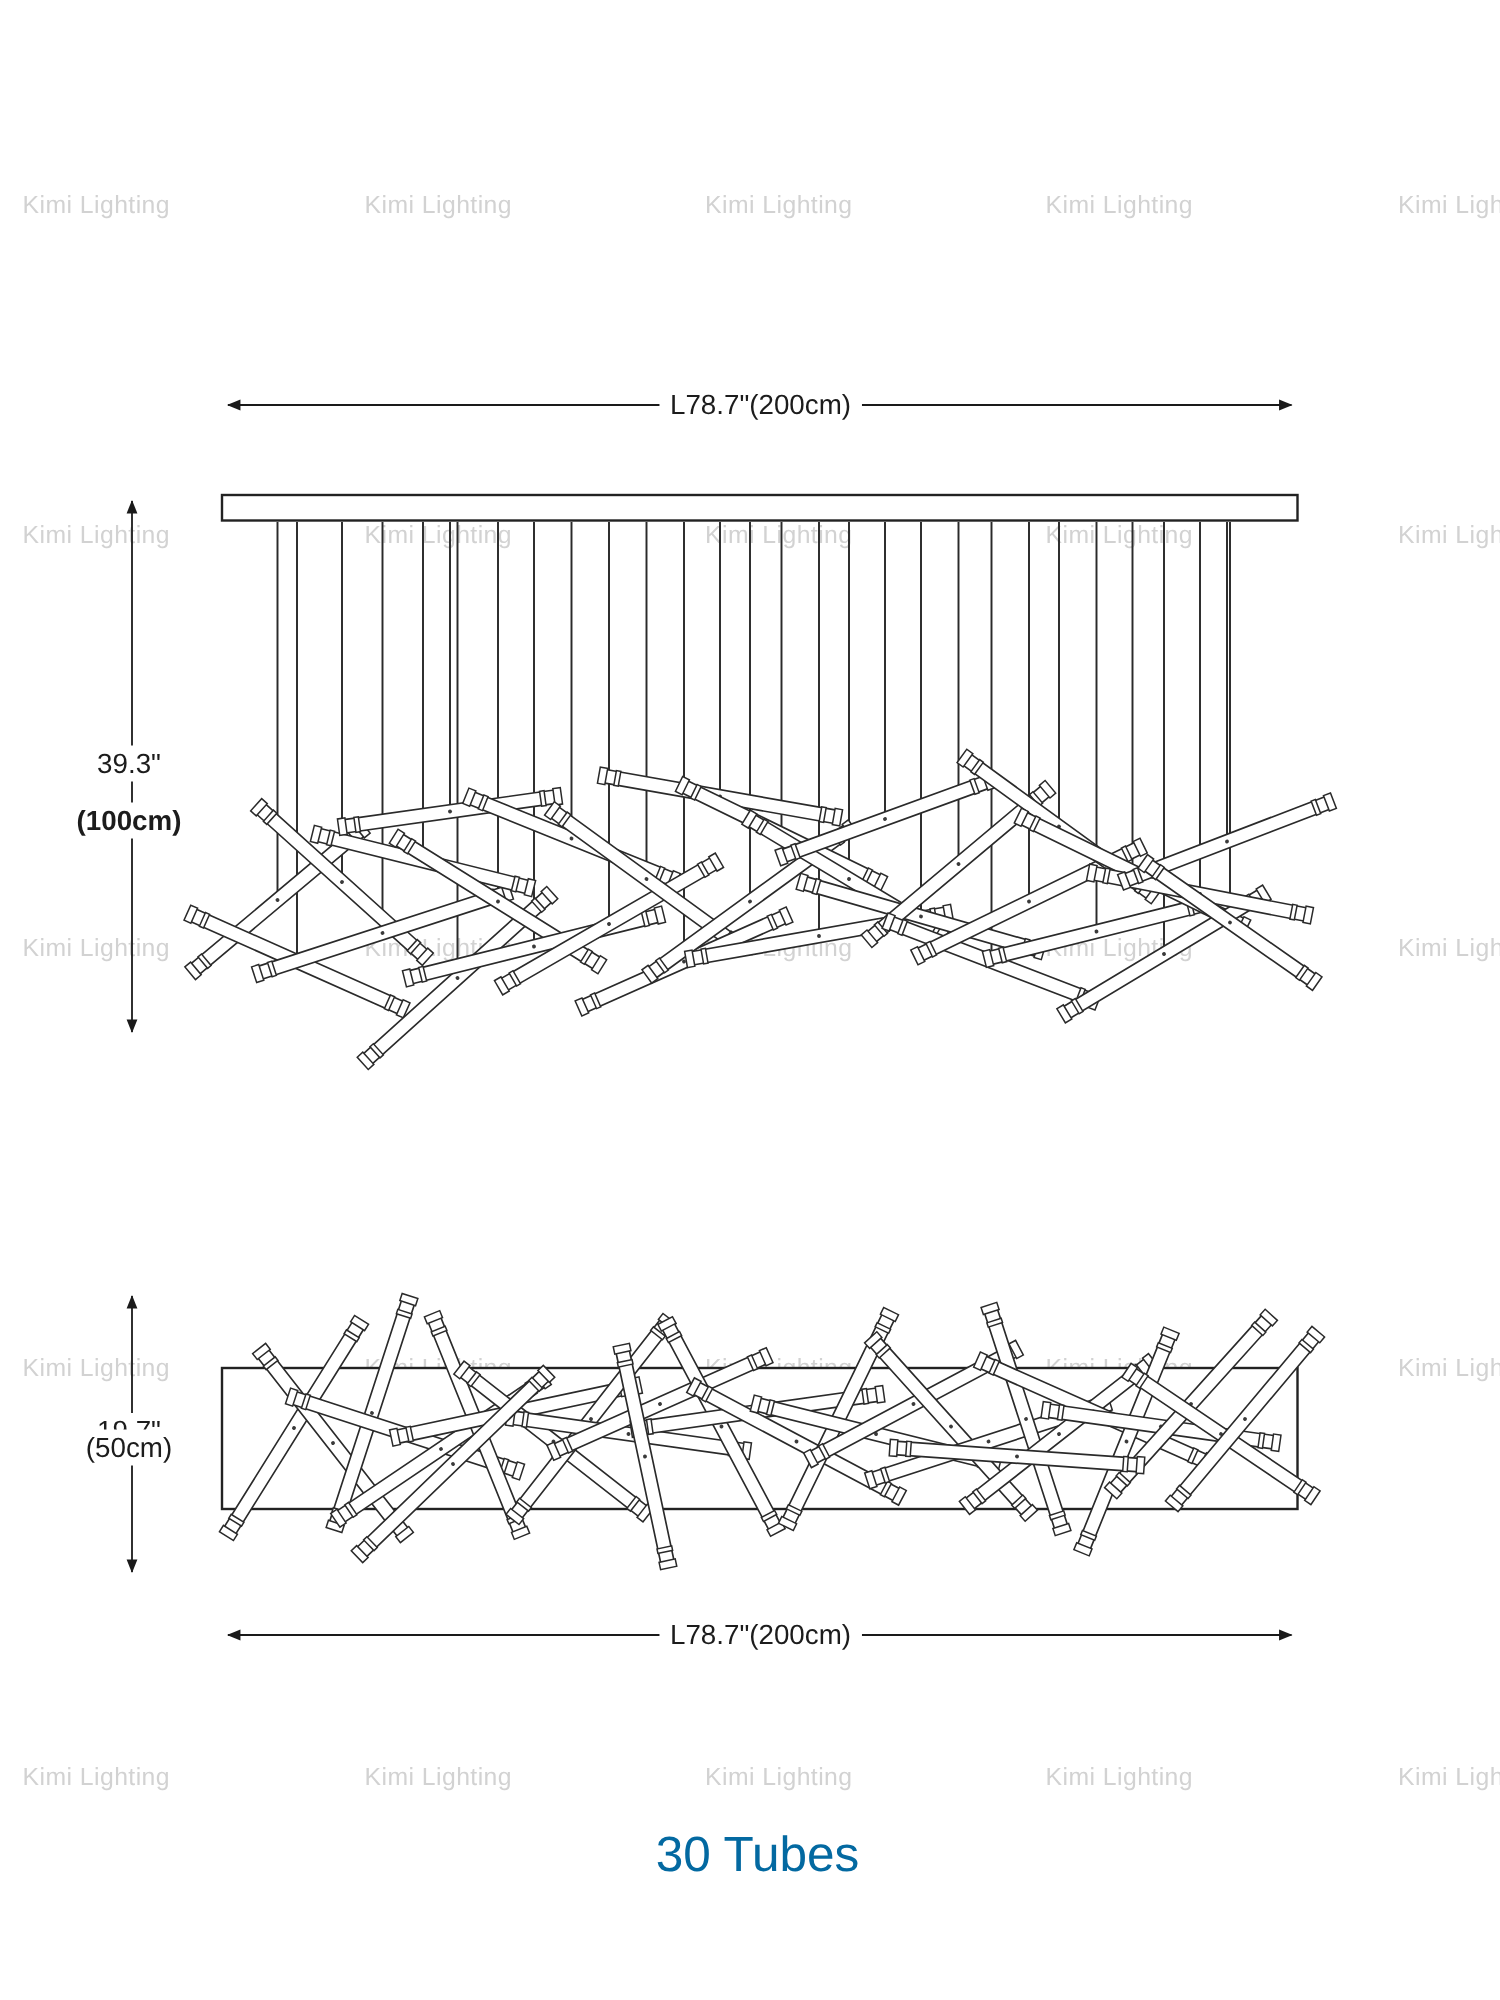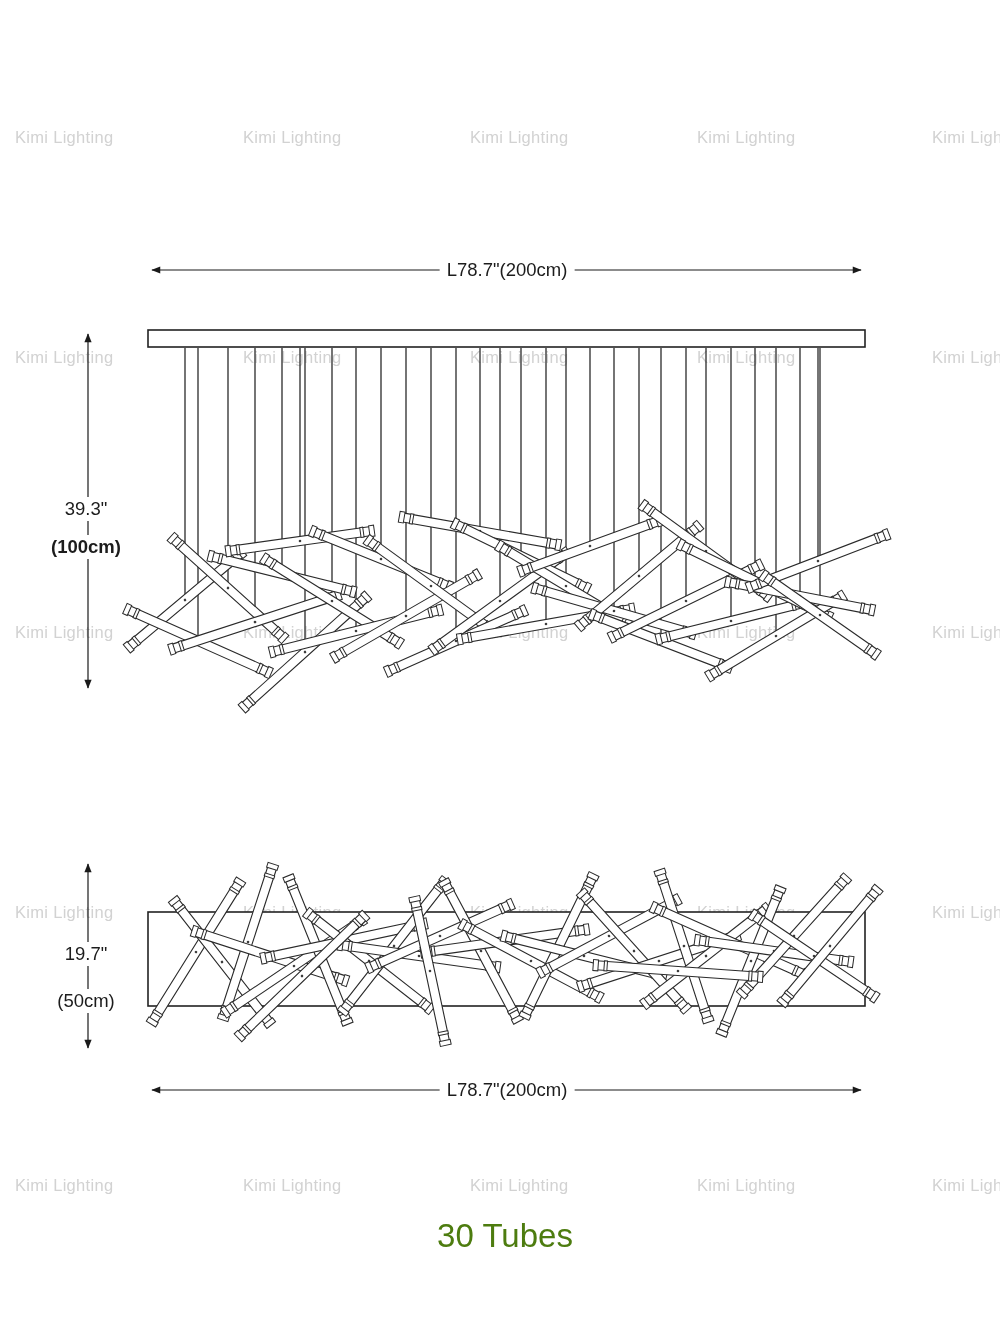--- a/index.html
+++ b/index.html
@@ -19,21 +19,21 @@
   .tube-cap{fill:#ffffff;stroke:#2a2a2a;stroke-width:1;}
   .tube-dot{fill:#3a3a3a;}
   .frame{fill:#ffffff;stroke:#222222;stroke-width:1.6;}
   .dim{stroke:#1a1a1a;stroke-width:1.2;}
 
   
   .dim-label{position:absolute;transform:translate(-50%,-50%);background:#ffffff;
              padding:1px 7px;font-size:18.5px;color:#1c1c1c;white-space:nowrap;z-index:2;}
 
   .title{position:absolute;left:505px;top:1236px;transform:translate(-50%,-50%);
-         font-size:33px;color:#4d7c0f;z-index:2;white-space:nowrap;}
+         font-size:33px;color:#0369a1;z-index:2;white-space:nowrap;}
 </style>
 </head>
 <body>
 
 <div class="page">
 
   <div id="watermarks">
       <span style="left: 15px; top: 128px;">Kimi Lighting</span>
       <span style="left: 243px; top: 128px;">Kimi Lighting</span>
       <span style="left: 470px; top: 128px;">Kimi Lighting</span>
@@ -595,18 +595,18 @@
     <line class="dim" x1="88" y1="864" x2="88" y2="1048" marker-start="url(#arr)" marker-end="url(#arr)"></line>
     <line class="dim" x1="152" y1="1090" x2="861" y2="1090" marker-start="url(#arr)" marker-end="url(#arr)"></line>
   </svg>
 
   <div class="dim-label" style="left:507px;top:270px;">L78.7"(200cm)</div>
 
   <div class="dim-label" style="left:86px;top:509px;">39.3"</div>
   <div class="dim-label" style="left:86px;top:547px;font-weight:bold;">(100cm)</div>
 
   <div class="dim-label" style="left:86px;top:954px;">19.7"</div>
-  <div class="dim-label" style="left:86px;top:1001px;">(50cm)</div>
+  <div class="dim-label" style="left:86px;top:965px;">(50cm)</div>
 
   <div class="dim-label" style="left:507px;top:1090px;">L78.7"(200cm)</div>
 
   <div class="title">30 Tubes</div>
 </div>
 
 </body></html>

